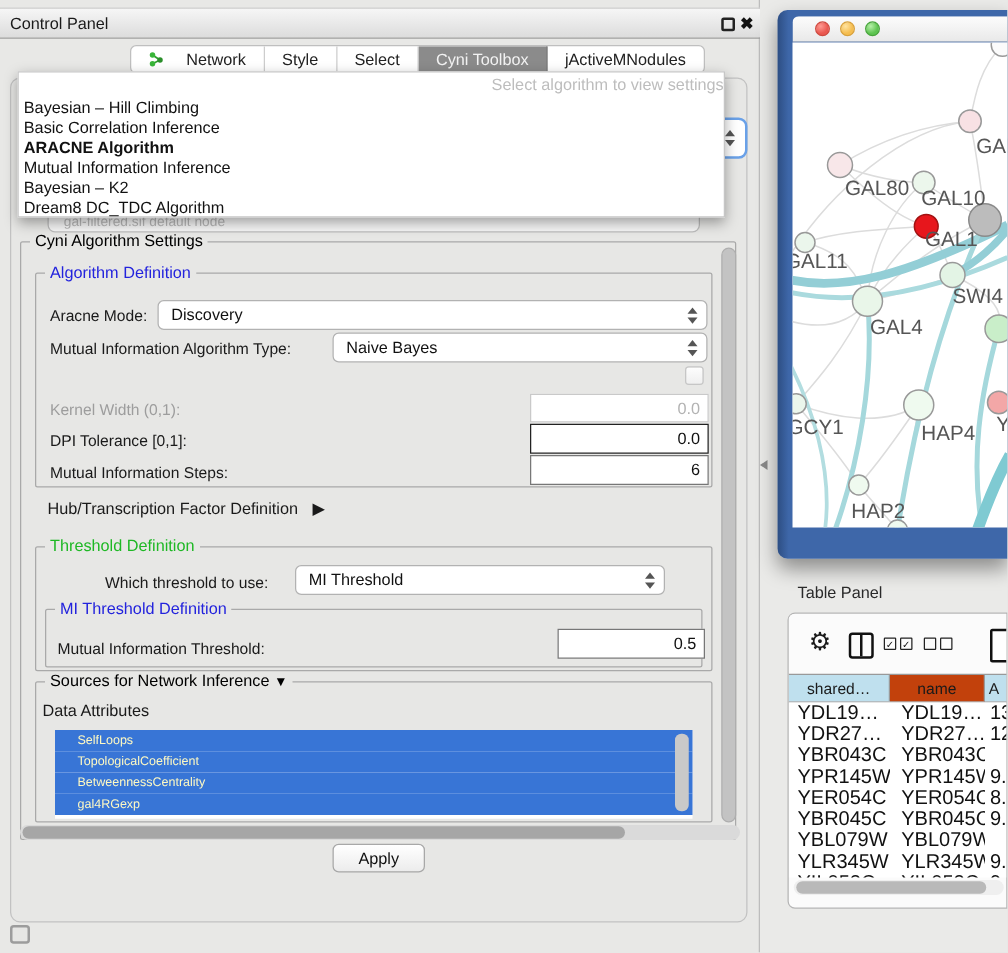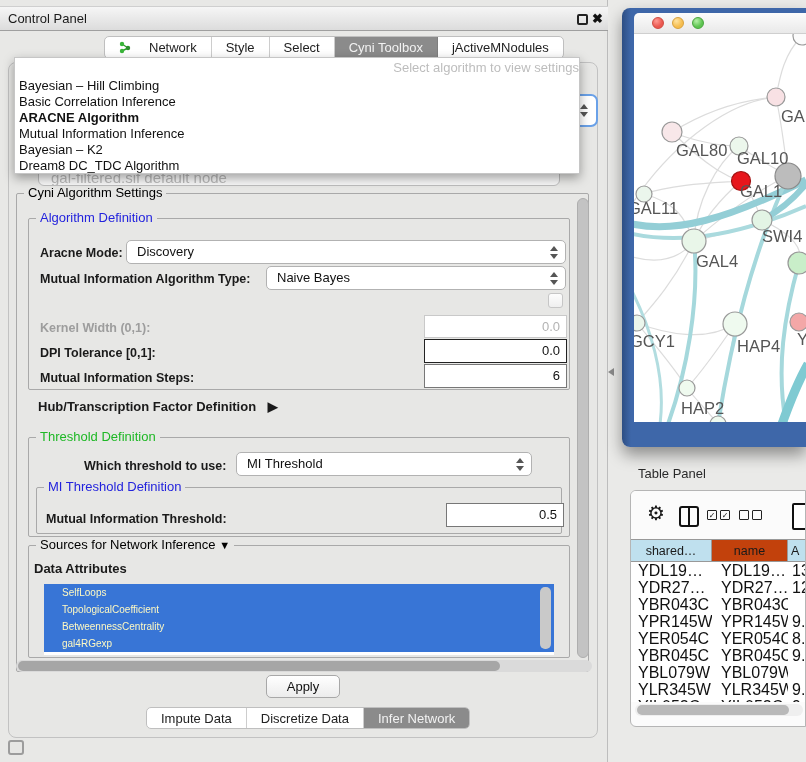--- a/index.html
+++ b/index.html
@@ -15,26 +15,26 @@
   .seg-item:last-child{border-right:none}
   .seg-item.sel{background:#8b8b8b;color:#f2f2f2;border-right-color:#7e7e7e}
   .subpanel{position:absolute;left:8px;top:62px;width:590px;height:676px;background:#e7e7e5;border:1px solid #c2c2c2;border-radius:8px}
   
   .popup{position:absolute;left:14px;top:57px;width:566px;height:117px;background:#fff;border:1px solid #c6c6c6;box-shadow:0 4px 10px rgba(0,0,0,.35);z-index:40;font-size:13px}
   .popup .ph{color:#bdbdbd;text-align:right;height:20px;line-height:20px}
   .popup .it{height:16px;line-height:16px;padding-left:4px;color:#111}
   .popup .it.bold{font-weight:bold}
   
   .combo-sliver{position:absolute;left:560px;top:94px;width:38px;height:33px;background:#fff;border:2px solid #6aa1e8;border-radius:7px;z-index:5}
-  .gal-combo{position:absolute;left:38px;top:162px;width:522px;height:24px;background:#f7f7f7;border:1px solid #bdbdbd;border-radius:6px;z-index:4;font-size:15px;color:#b9b9b9;line-height:30px;padding-left:12px;overflow:hidden}
+  .gal-combo{position:absolute;left:38px;top:162px;width:522px;height:24px;background:#f7f7f7;border:1px solid #bdbdbd;border-radius:6px;z-index:4;font-size:11px;color:#b9b9b9;line-height:30px;padding-left:12px;overflow:hidden}
   
   .group{position:absolute;border:1px solid #a9a9a9;border-radius:2px}
   .group-label{position:absolute;background:#e7e7e5;padding:0 4px;font-size:13px;line-height:14px;white-space:nowrap;z-index:3}
   .blue{color:#2323dd}.green{color:#1eb825}
-  .lbl{position:absolute;font-size:12.5px;font-weight:bold;color:#1a1a1a;white-space:nowrap}
+  .lbl{position:absolute;font-size:12.5px;font-weight:normal;color:#1a1a1a;white-space:nowrap}
   .lbl.dis{color:#9d9d9d}
   .combo{position:absolute;background:#fff;border:1px solid #b2b2b2;border-radius:5px;font-size:13px;color:#111;line-height:22px;padding-left:10px}
   .stepper{position:absolute;right:7px;top:5px;width:8px;height:13px}
   .stepper:before{content:"";position:absolute;left:0;top:0;border-left:4px solid transparent;border-right:4px solid transparent;border-bottom:5px solid #555}
   .stepper:after{content:"";position:absolute;left:0;bottom:0;border-left:4px solid transparent;border-right:4px solid transparent;border-top:5px solid #555}
   .field{position:absolute;background:#fff;font-size:13px;text-align:right;padding-right:6px;line-height:21px;color:#111}
   .checkbox{position:absolute;width:15px;height:15px;border:1px solid #c6c6c6;border-radius:3px;background:linear-gradient(#fdfdfd,#efefef)}
   .vscroll{position:absolute;left:577px;top:198px;width:12px;height:460px;background:#c3c3c3;border:1px solid #aeaeae;border-radius:6px}
   .hscroll-track{position:absolute;left:16px;top:660px;width:576px;height:12px;background:#dadada;border-radius:6px}
   .hscroll-thumb{position:absolute;left:2px;top:1px;width:482px;height:10px;background:#a6a6a6;border-radius:5px}
@@ -201,31 +201,20 @@
     <div class="list-scroll"></div>
   </div>
 
   <div class="vscroll"></div>
   <div class="hscroll-track">
     <div class="hscroll-thumb"></div>
   </div>
 
   <div class="apply-btn">Apply</div>
 
-  <div class="seg" style="left:146px;top:707px;height:22px">
-    <div class="seg-item">
-      <span>Impute Data</span>
-    </div>
-    <div class="seg-item">
-      <span>Discretize Data</span>
-    </div>
-    <div class="seg-item sel">
-      <span>Infer Network</span>
-    </div>
-  </div>
 
   <div class="mini-square"></div>
 </div>
 
 <div class="divider-arrow"></div>
 
 <div class="mac-window">
   <div class="mac-titlebar">
     <span class="tl red"></span>
     <span class="tl yellow"></span>

